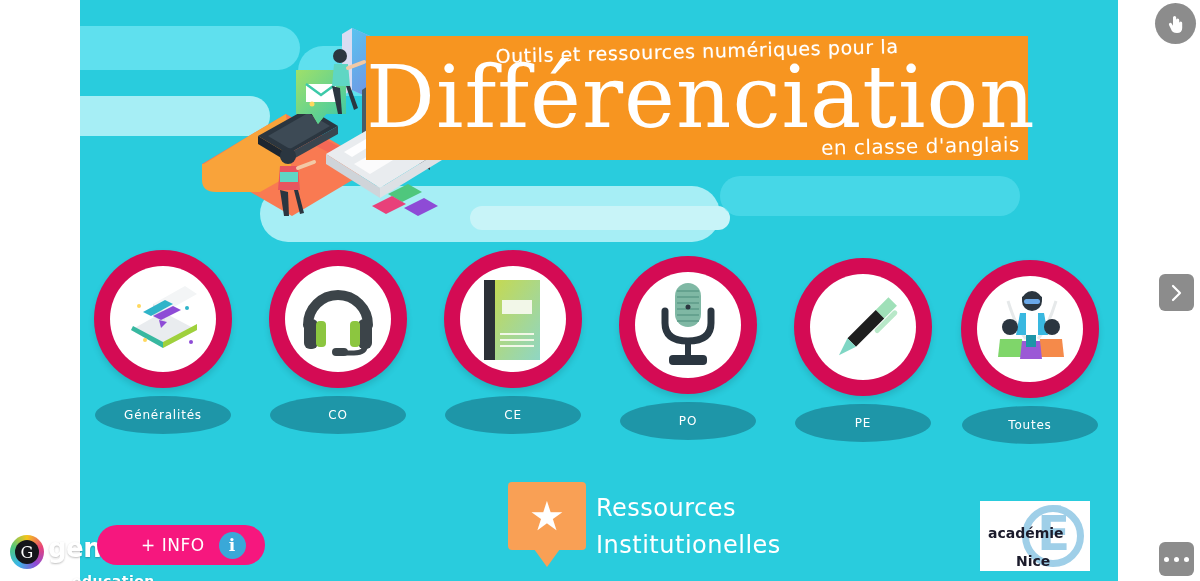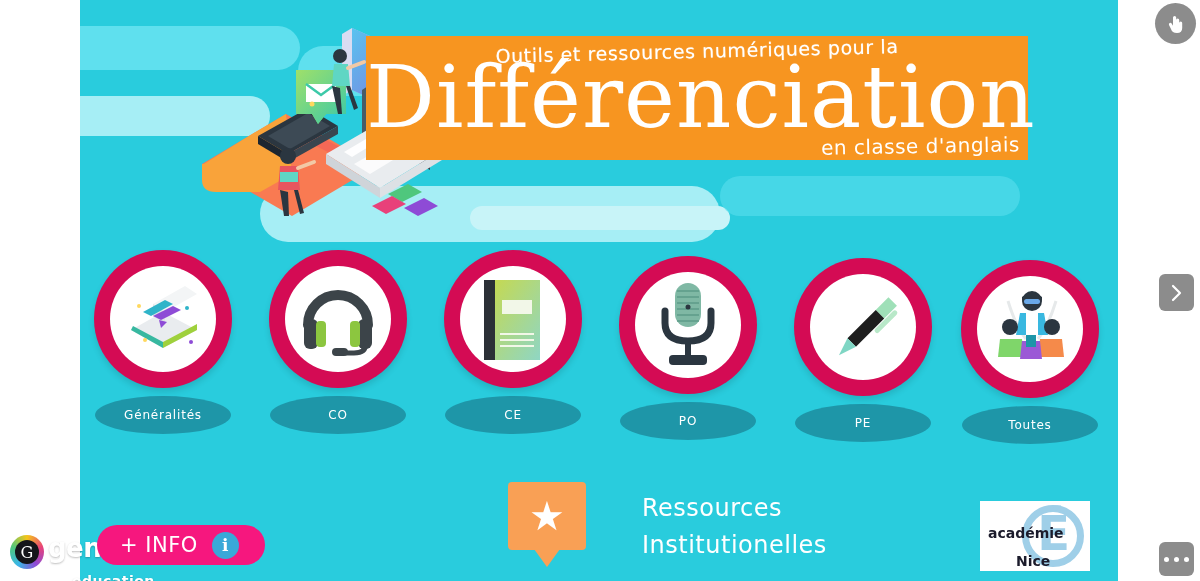--- a/index.html
+++ b/index.html
@@ -98,21 +98,21 @@
   }
   .bubble:after {
     content: ""; position: absolute; left: 50%; bottom: -17px;
     transform: translateX(-50%);
     border-left: 13px solid transparent; border-right: 13px solid transparent;
     border-top: 18px solid #f9a055;
   }
   .star { color: #fff; font-size: 40px; line-height: 1; }
   .res-text {
     position: absolute; left: 168px; top: 8px; width: 200px;
-    color: #fff; font-size: 24px; line-height: 1.55; letter-spacing: .5px; margin-left: 46px;
+    color: #fff; font-size: 24px; line-height: 1.55; letter-spacing: .5px;
   }
 
   
   .genially { position: absolute; left: 10px; bottom: 6px; width: 190px; height: 54px; }
   .g-logo {
     position: absolute; left: 0; top: 14px; width: 34px; height: 34px; border-radius: 50%;
     background: conic-gradient(#f5c518,#e8417a,#8e4bd6,#3ab7e8,#4fc77d,#f5c518);
     display: flex; align-items: center; justify-content: center;
   }
   .g-logo i {
@@ -132,21 +132,21 @@
     text-shadow: 0 1px 2px rgba(0,0,0,.25);
     margin-top: 16px;
   }
 
   
   .infopill {
     position: absolute; left: 97px; bottom: 16px; width: 168px; height: 40px;
     background: #f6177e; border-radius: 999px;
     display: flex; align-items: center; cursor: pointer;
   }
-  .infopill .txt { color: #fff; font-size: 21px; margin-left: 23px; letter-spacing: .5px; }
+  .infopill .txt { color: #fff; font-size: 17px; margin-left: 44px; letter-spacing: .5px; }
   .infopill .ico {
     width: 27px; height: 27px; border-radius: 50%; background: #3aa8d8;
     margin-left: 14px; color: #fff; font-size: 17px; font-weight: bold;
     display: flex; align-items: center; justify-content: center;
     font-family: "DejaVu Serif", serif;
   }
 
   
   .acad {
     position: absolute; right: 28px; bottom: 10px; width: 110px; height: 70px;

